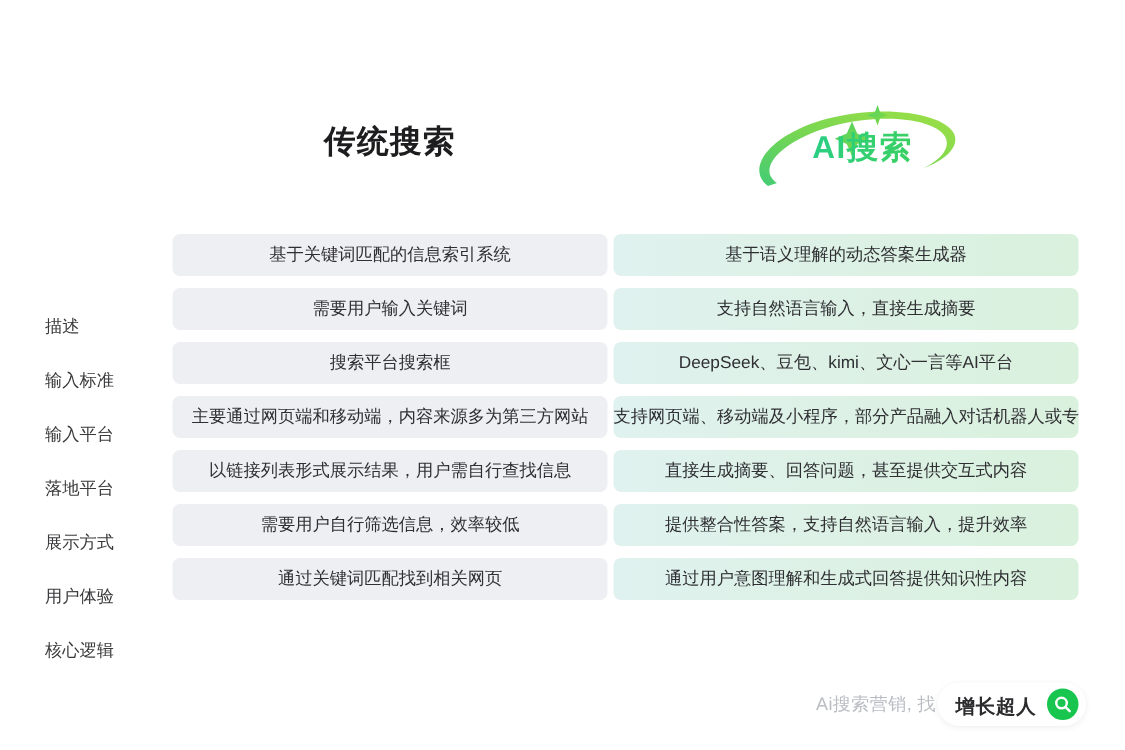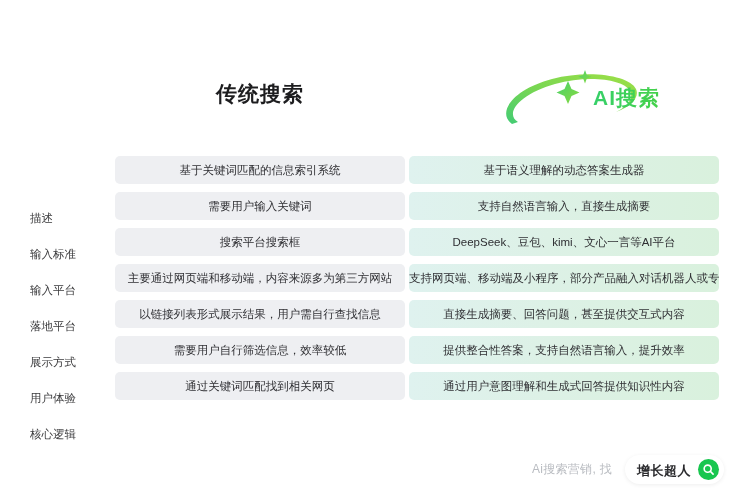--- a/index.html
+++ b/index.html
@@ -53,21 +53,21 @@
     left: 0;
     top: 0;
     width: 170px;
     height: 70px;
   }
   .title-right {
     position: absolute;
     left: 0;
     top: 22px;
     width: 170px;
-    text-align: right;
+    text-align: center;
     font-size: 21px;
     font-weight: bold;
     letter-spacing: 1px;
     background: linear-gradient(90deg, #1fc7a0 0%, #2fcf7a 40%, #45d14a 100%);
     -webkit-background-clip: text;
     background-clip: text;
     color: transparent;
     -webkit-text-fill-color: transparent;
   }
 
@@ -126,21 +126,21 @@
     width: 750px;
     height: 34px;
   }
   .footer-inner {
     position: absolute;
     right: 26px;
     top: 0;
     height: 34px;
     display: flex;
     align-items: center;
-    gap: 13px;
+    gap: 1px;
   }
   .footer-text {
     font-size: 12px;
     color: #b9bcc1;
     letter-spacing: 0.3px;
   }
   .brand-pill {
     display: flex;
     align-items: flex-end;
     gap: 7px;

